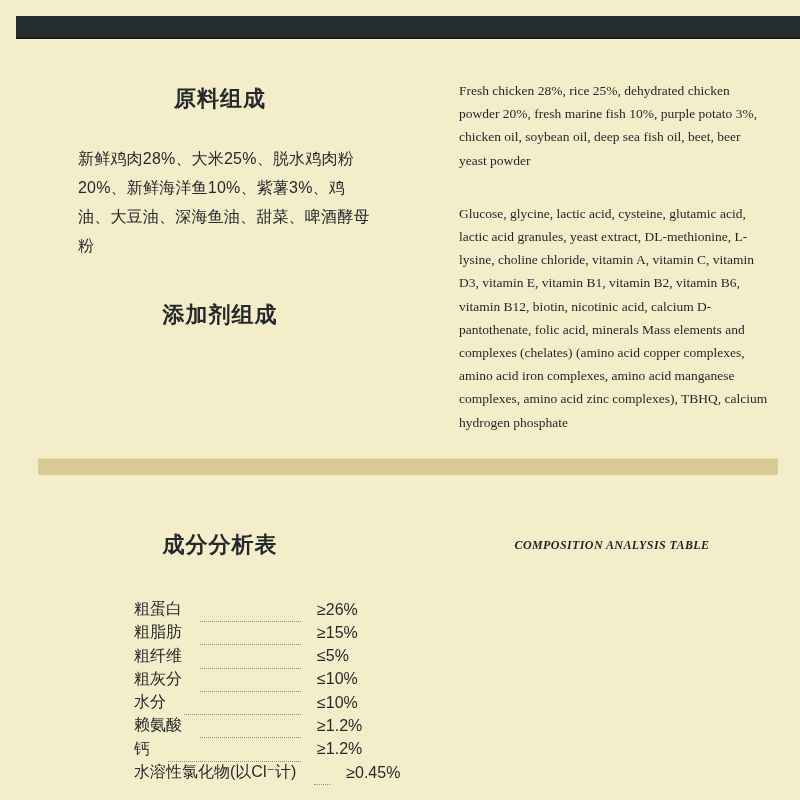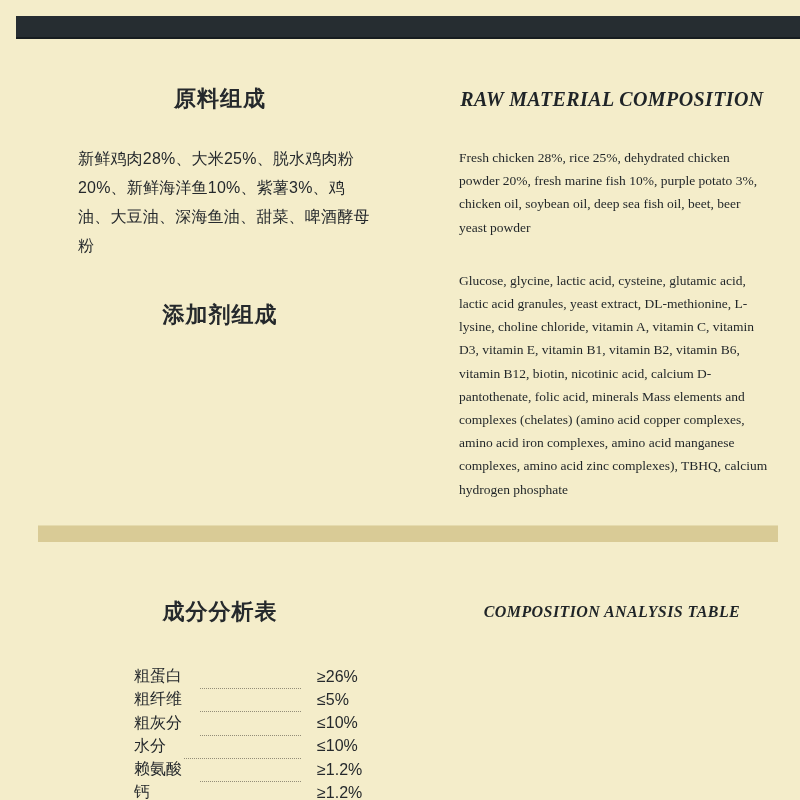--- a/index.html
+++ b/index.html
@@ -58,21 +58,21 @@
     height:4px;margin:0 22px;
     background:var(--divider);
     border-top:1px solid #e5dbae;
   }
 
   
   .a-title-zh{margin-top:31px;text-align:center;font-size:22px;font-weight:700;line-height:30px;letter-spacing:1px}
   .a-title-en{
     margin-top:31px;text-align:center;
     font-family:"Liberation Serif","DejaVu Serif",serif;
-    font-style:italic;font-weight:700;font-size:16px;line-height:30px;letter-spacing:.4px;
+    font-style:italic;font-weight:700;font-size:12px;line-height:30px;letter-spacing:.4px;
     color:var(--ink-serif);
   }
   .tbl{display:block}
   .tbl-zh{margin:22px 0 0 78px;width:271px}
 
   .t-head{display:flex;align-items:center;height:22px;margin-bottom:2px}
   .t-head-zh .h-label{font-size:16px;font-weight:700;letter-spacing:.5px}
   .t-head-zh .h-value{width:56px;flex:none;font-size:16px;font-weight:700;letter-spacing:.5px}
   .t-head .h-spacer{flex:1}
 
@@ -92,41 +92,45 @@
 
 <div class="band">
   <div class="col">
     <div class="zh-title">原料组成</div>
     <p class="zh-body">新鲜鸡肉28%、大米25%、脱水鸡肉粉20%、新鲜海洋鱼10%、紫薯3%、鸡油、大豆油、深海鱼油、甜菜、啤酒酵母粉</p>
 
     <div class="zh-title t2-zh">添加剂组成</div>
   </div>
 
   <div class="col">
-    <div class="en-title">RAW MATERIAL COMPOSITION</div>
     <p class="en-body">Fresh chicken 28%, rice 25%, dehydrated chicken powder 20%, fresh marine fish 10%, purple potato 3%, chicken oil, soybean oil, deep sea fish oil, beet, beer yeast powder</p>
 
     <p class="en-body b2">Glucose, glycine, lactic acid, cysteine, glutamic acid, lactic acid granules, yeast extract, DL-methionine, L-lysine, choline chloride, vitamin A, vitamin C, vitamin D3, vitamin E, vitamin B1, vitamin B2, vitamin B6, vitamin B12, biotin, nicotinic acid, calcium D-pantothenate, folic acid, minerals Mass elements and complexes (chelates) (amino acid copper complexes, amino acid iron complexes, amino acid manganese complexes, amino acid zinc complexes), TBHQ, calcium hydrogen phosphate</p>
   </div>
 </div>
 
 <div class="divider"></div>
 
 <div class="band">
   <div class="col">
     <div class="a-title-zh">成分分析表</div>
 
     <div class="tbl tbl-zh">
 
         <div class="t-row">
           <span class="t-label">粗蛋白</span>
           <span class="t-dots"></span>
           <span class="t-value">≥26%</span>
         </div>
 
+        <div class="t-row">
+          <span class="t-label">粗脂肪</span>
+          <span class="t-dots"></span>
+          <span class="t-value">≥15%</span>
+        </div>
 
         <div class="t-row">
           <span class="t-label">粗纤维</span>
           <span class="t-dots"></span>
           <span class="t-value">≤5%</span>
         </div>
 
         <div class="t-row">
           <span class="t-label">粗灰分</span>
           <span class="t-dots"></span>

